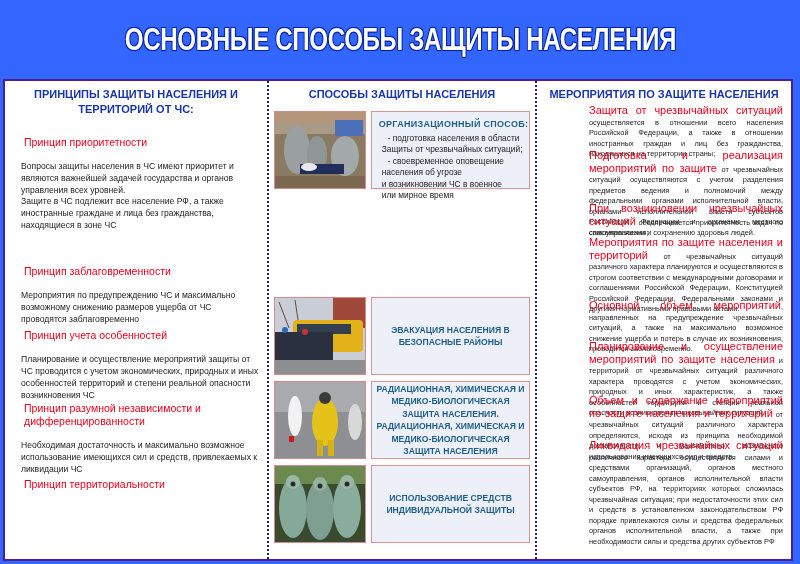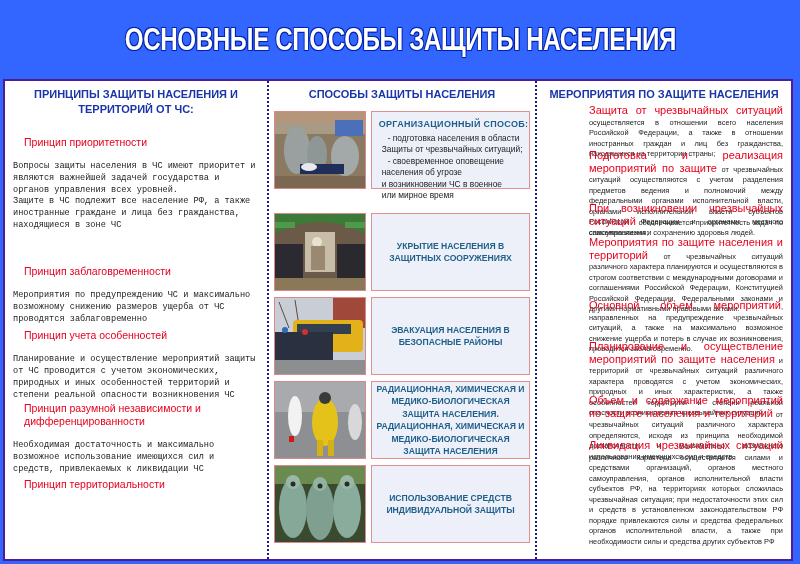--- a/index.html
+++ b/index.html
@@ -38,21 +38,21 @@
     color: #1a35a8; font-weight: bold; font-size: 11px; text-align: center;
     line-height: 15px; margin-top: 6px;
   }
   .col1 .col-title { padding: 0 20px; }
   .principle { padding: 0 8px 0 8px; }
   .principle h3 {
     margin: 11px; color: #e8001c; font-weight: normal; font-size: 10.5px; line-height: 13px;
     transform-origin: left; 
   }
   .principle p {
-    margin: 5px 0 0 0; color: #222; font-size: 8.6px; line-height: 12px; font-family: Liberation Mono, monospace;
+    margin: 5px 0 0 8px; color: #222; font-size: 8.6px; line-height: 12px;
   }
   .p-block { position: absolute; left: 0; right: 0; }
 
   .method { position: absolute; left: 5px; width: 258px; height: 78px; }
   .photo {
     position: absolute; left: 0; top: 0; width: 90px; height: 76px;
     border: 1px solid #d88a8a; overflow: hidden;
   }
   .mbox {
     position: absolute; left: 97px; top: 0; width: 157px; height: 76px;
@@ -133,39 +133,20 @@
           <div class="org-line">- подготовка населения в области</div>
           <div class="org-line ind">Защиты от  чрезвычайных ситуаций;</div>
           <div class="org-line">- своевременное оповещение</div>
           <div class="org-line ind">населения   об угрозе</div>
           <div class="org-line ind">и возникновении ЧС в военное</div>
           <div class="org-line ind">или мирное время</div>
         </div>
       </div>
     </div>
 
-    <div class="method" style="top:132px">
-      <div class="photo">
-        <svg width="90" height="76" viewBox="0 0 90 76">
-          <rect width="90" height="76" fill="#6b5a48"></rect>
-          <path d="M0 0 H90 V20 Q45 -4 0 20 Z" fill="#3d7a3a"></path>
-          <rect x="0" y="8" width="20" height="6" fill="#4f9a48"></rect>
-          <rect x="70" y="8" width="20" height="6" fill="#4f9a48"></rect>
-          <rect x="30" y="18" width="30" height="40" fill="#c8bda8"></rect>
-          <rect x="0" y="30" width="28" height="40" fill="#2b2a30"></rect>
-          <rect x="62" y="30" width="28" height="40" fill="#2a2a2e"></rect>
-          <circle cx="42" cy="28" r="5" fill="#e8e0d0"></circle>
-          <rect x="36" y="32" width="14" height="24" fill="#9a8870"></rect>
-          <rect x="0" y="64" width="90" height="12" fill="#8a7858"></rect>
-        </svg>
-      </div>
-      <div class="mbox">
-        <span style="padding:0 14px">УКРЫТИЕ НАСЕЛЕНИЯ В ЗАЩИТНЫХ СООРУЖЕНИЯХ</span>
-      </div>
-    </div>
 
     <div class="method" style="top:216px">
       <div class="photo">
         <svg width="90" height="76" viewBox="0 0 90 76">
           <rect width="90" height="76" fill="#c9ced6"></rect>
           <rect x="58" y="0" width="32" height="30" fill="#a0483a"></rect>
           <path d="M4 4 L14 30 M20 2 L24 28" stroke="#5a4a40" stroke-width="1"></path>
           <rect x="18" y="22" width="70" height="32" rx="4" fill="#e3b21a"></rect>
           <rect x="22" y="26" width="54" height="10" fill="#334050"></rect>
           <rect x="0" y="34" width="58" height="30" fill="#2a3040"></rect>

